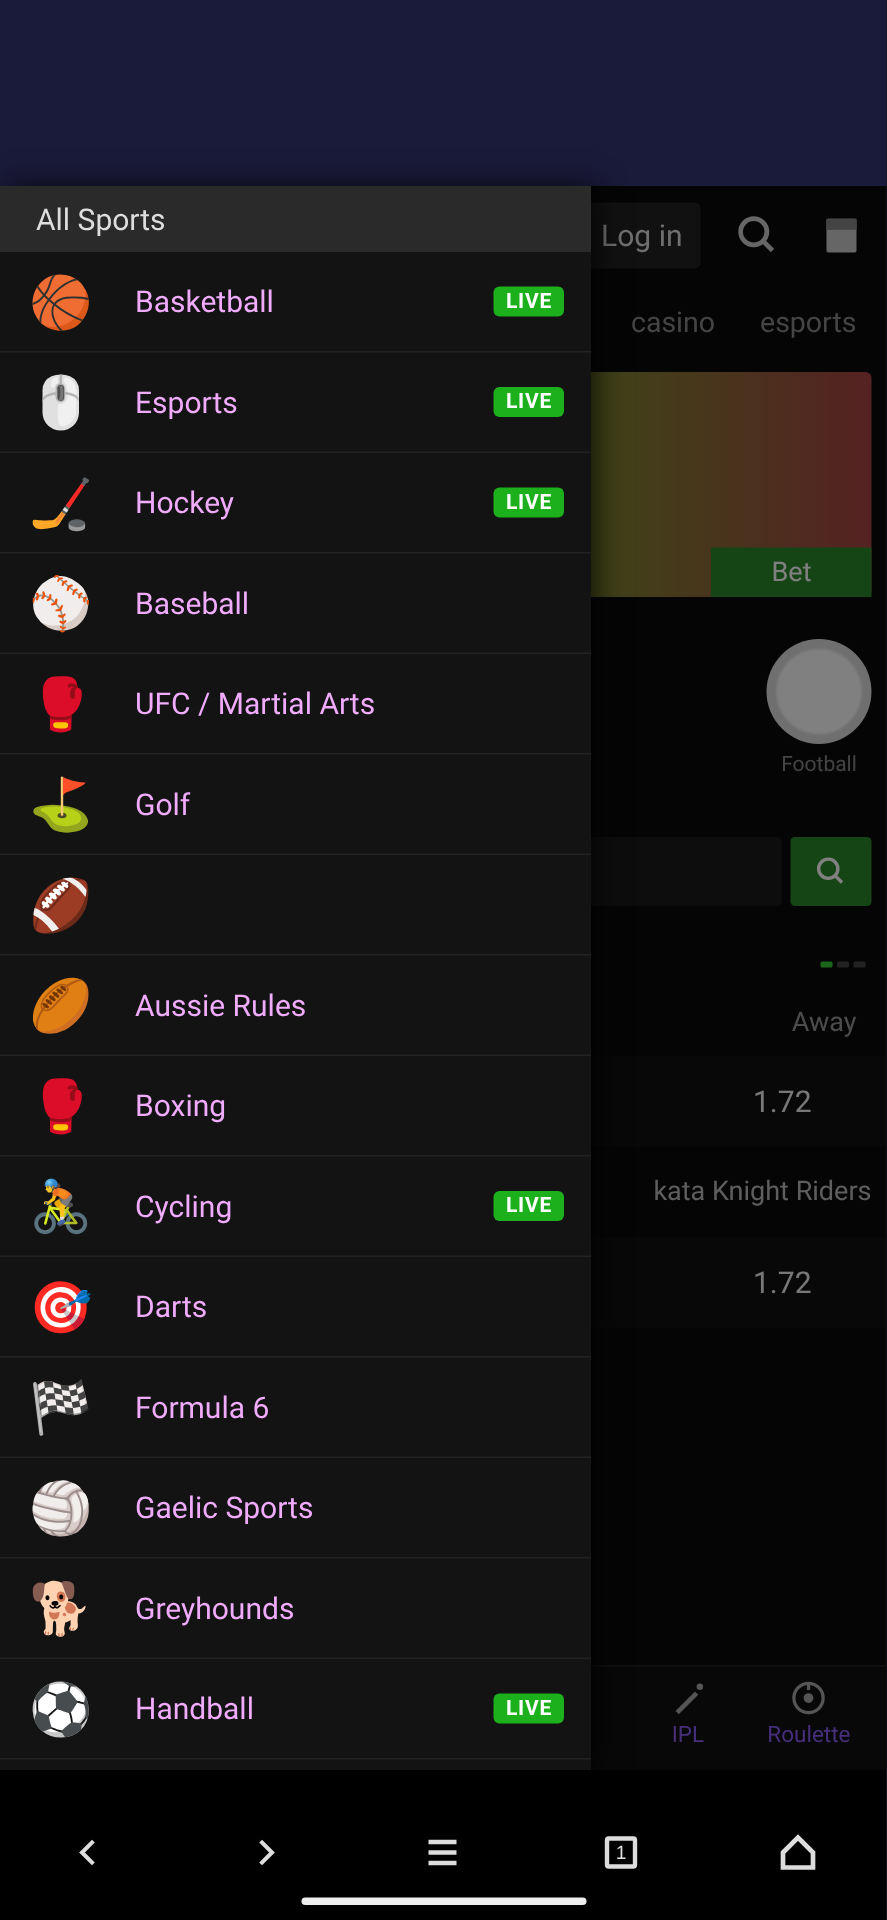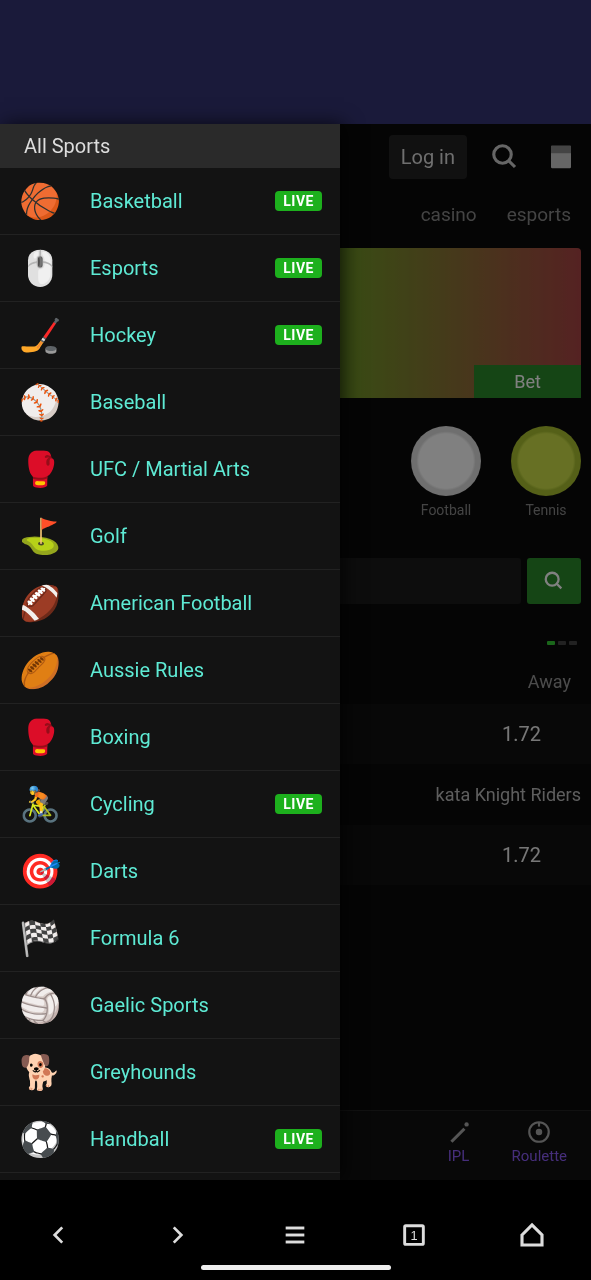--- a/index.html
+++ b/index.html
@@ -95,21 +95,21 @@
     border-top:1px solid #222;
   }
   .quick-item{ text-align:center; color:#8b5cf6; font-size:15px; display:flex; flex-direction:column; align-items:center; gap:2px;}
   .quick-item .qi{ width:26px; height:26px; }
 
   
   .sidebar {
     position: absolute;
     top: 0;
     left: 0;
-    width: 340px;
+    width: 394px;
     height: 1056px;
     background: #131313;
     box-shadow: 4px 0 18px rgba(0,0,0,.7);
     overflow: hidden;
   }
   .sidebar-header{
     background:#2a2a2a;
     padding: 10px 24px;
     font-size: 20px;
     color:#ddd;
@@ -124,21 +124,21 @@
     gap: 28px;
     position:relative;
   }
   .sport-item .emoji{
     width:42px; height:42px;
     display:flex;align-items:center;justify-content:center;
     font-size:34px;
   }
   .sport-item .label{
     font-size: 20px;
-    color:#5eead4;
+    color:#f0abfc;
   }
   .live-badge{
     position:absolute;
     right:18px;
     background:#1db01d;
     color:#fff;
     font-size:14px;
     font-weight:700;
     padding:2px 8px;
     border-radius:4px;
@@ -189,24 +189,20 @@
       <span>esports</span>
     </div>
     <div class="promo">
       <div class="promo-bet">Bet</div>
     </div>
     <div class="sport-icons">
       <div class="sport-chip">
         <div class="sport-ball ball-soccer"></div>
         <div>Football</div>
       </div>
-      <div class="sport-chip">
-        <div class="sport-ball ball-tennis"></div>
-        <div>Tennis</div>
-      </div>
     </div>
     <div class="search-row">
       <div class="box"></div>
       <div class="go">
         <svg width="22" height="22" viewBox="0 0 24 24" fill="none" stroke="#fff" stroke-width="2.5">
             <circle cx="10" cy="10" r="7"></circle>
             <line x1="20" y1="20" x2="15" y2="15"></line>
           </svg>
       </div>
     </div>
@@ -273,21 +269,20 @@
         <div class="sport-item">
           <div class="emoji">🥊</div>
           <div class="label">UFC / Martial Arts</div>
         </div>
         <div class="sport-item">
           <div class="emoji">⛳</div>
           <div class="label">Golf</div>
         </div>
         <div class="sport-item">
           <div class="emoji">🏈</div>
-          <div class="label">American Football</div>
         </div>
         <div class="sport-item">
           <div class="emoji">🏉</div>
           <div class="label">Aussie Rules</div>
         </div>
         <div class="sport-item">
           <div class="emoji">🥊</div>
           <div class="label">Boxing</div>
         </div>
         <div class="sport-item">

